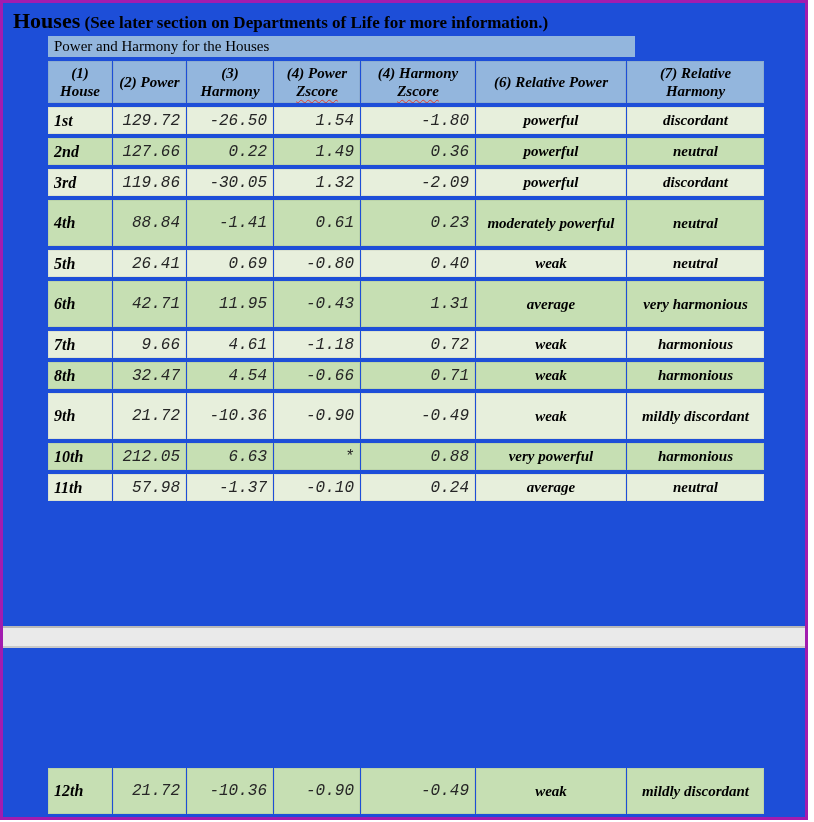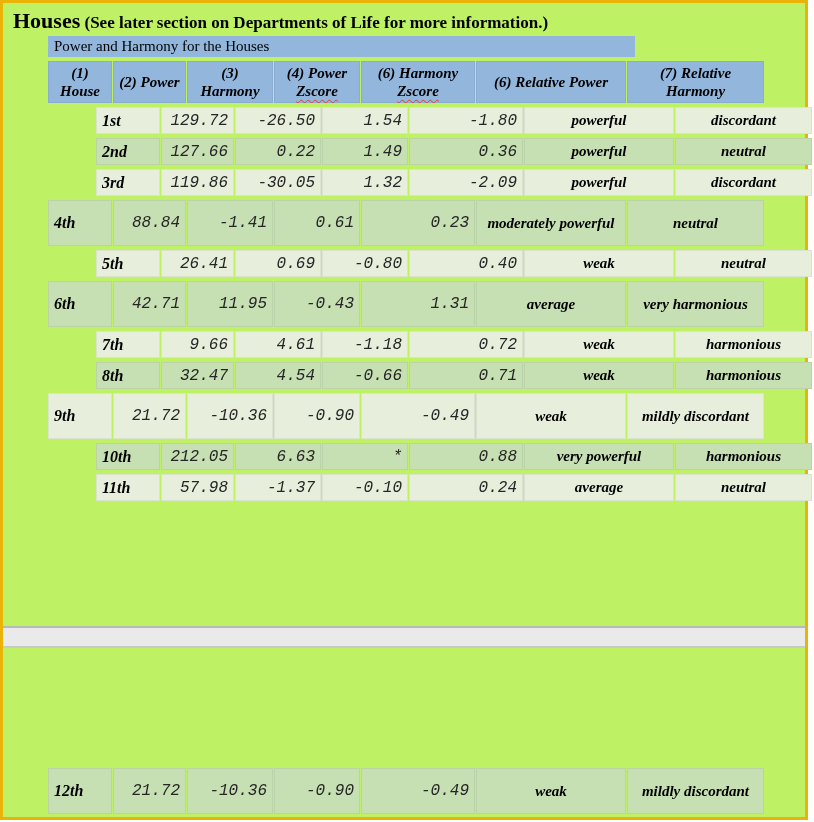--- a/index.html
+++ b/index.html
@@ -1,38 +1,38 @@
 <!DOCTYPE html>
 <html><head>
 <meta charset="utf-8">
 <style>
   html,body{margin:0;padding:0;background:#ffffff;}
   body{font-family:"Liberation Serif", serif; width:814px; height:822px; overflow:hidden;}
   .frame{
     position:relative; box-sizing:border-box;
     width:808px; height:820px; margin:0;
-    border:3px solid #eab308; background:#bef264;
+    border:3px solid #a21caf; background:#1d4ed8;
   }
   .title-line{margin:5px 0 0 10px; height:26px; white-space:nowrap;}
   .title-main{font-size:22px; font-weight:bold; color:#000;}
   .title-sub{font-size:17px; font-weight:bold; color:#000;}
   .table-wrap{margin-left:45px; width:587px;}
   .banner{
     margin-top:2px; height:21px; background:#93b6dd;
     font-size:15px; color:#000; padding-left:6px;
     display:flex; align-items:center;
   }
   .grid-row{
     display:grid; margin-top:4px;
     grid-template-columns:64px 73px 86px 86px 114px 150px 137px;
     column-gap:1px;
     font-style:italic;
   }
   .h-head{height:42px;}
-  .h1{height:27px;margin-left:48px;}
+  .h1{height:27px;}
   .h2{height:46px;}
   .cell{
     box-sizing:border-box; display:flex; align-items:center;
     overflow:hidden; box-shadow:inset 0 0 0 1px rgba(0,0,0,0.05);
   }
   .head .cell{
     background:#93b6dd; justify-content:center; text-align:center;
     font-weight:bold; font-size:15px; line-height:1.2;
     flex-direction:column; padding:0 3px;
   }
@@ -78,21 +78,21 @@
           <span>(2) Power</span>
         </div>
       <div class="cell">
           <span>(3) Harmony</span>
         </div>
       <div class="cell">
           <span>(4) Power</span>
           <span class="squiggle">Zscore</span>
         </div>
       <div class="cell">
-          <span>(6) Harmony</span>
+          <span>(4) Harmony</span>
           <span class="squiggle">Zscore</span>
         </div>
       <div class="cell nw">
           <span>(6) Relative Power</span>
         </div>
       <div class="cell">
           <span>(7) Relative Harmony</span>
         </div>
     </div>
 

